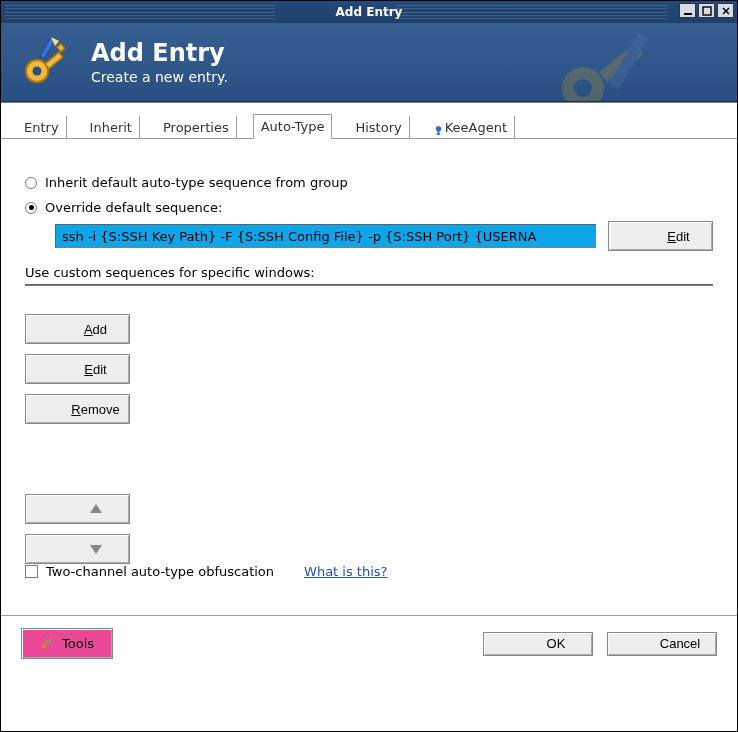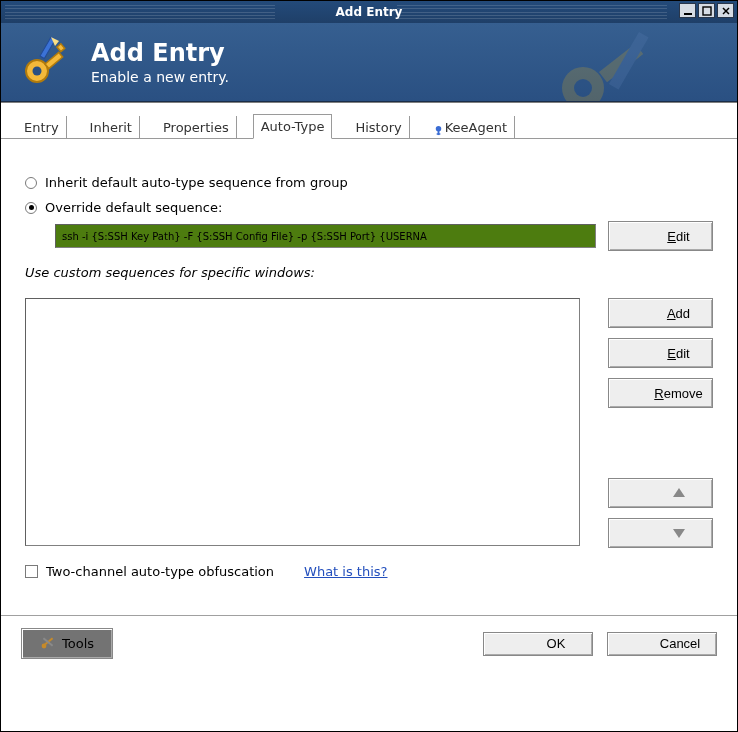--- a/index.html
+++ b/index.html
@@ -173,47 +173,47 @@
     margin: 6px 0 14px 30px;
     gap: 12px;
   }
   .text-input {
     flex: 1;
     height: 24px;
     border: 1px solid #808080;
     border-top-color:#606060;
     border-left-color:#606060;
     padding: 2px 6px;
-    font-size: 10px;
+    font-size: 13px;
     font-family: inherit;
-    background: #4d7c0f;
+    background: #0ea5e9;
   }
   .btn {
     width: 105px;
     height: 30px;
     background: #eee;
     border: 1px solid #888;
     box-shadow: inset 1px 1px 0 #fff, inset -1px -1px 0 #aaa;
     font-size: 13px;
     cursor: pointer;
     display: flex;
     align-items: center;
     justify-content: center;
     padding-left: 36px;
   }
   .btn .u { text-decoration: underline; }
 
   .list-label {
-    margin: 6px 0 18px 0;
-    font-size: 13px;
-    font-style: italic;
+    margin: 6px 0 4px 0;
+    font-size: 13px;
   }
   .list-container {
     display: flex;
     gap: 28px;
+    flex-direction: column;
   }
   .listbox {
     flex: 1;
     height: 248px;
     border: 1px solid #808080;
     border-top-color:#606060;
     border-left-color:#606060;
     background: #fff;
   }
   .side-buttons {
@@ -221,21 +221,21 @@
     flex-direction: column;
     gap: 10px;
   }
   .side-gap { height: 50px; }
 
   .arrow-btn svg { width: 16px; height: 16px; }
 
   .obfusc-row {
     display: flex;
     align-items: center;
-    margin-top: 16px;
+    margin-top: 0;
     gap: 30px;
   }
   .link {
     color: #234fbd;
     text-decoration: underline;
     cursor: pointer;
     font-size: 13px;
   }
 
   
@@ -251,21 +251,21 @@
     justify-content: space-between;
     padding: 0 20px 14px 20px;
   }
   .footer-right { display: flex; gap: 14px; }
   .tool-btn {
     display: flex;
     align-items: center;
     gap: 6px;
     padding: 5px 18px;
     border: 1px solid #888;
-    background: #737373;
+    background: #ec4899;
     box-shadow: inset 1px 1px 0 #fff, inset -1px -1px 0 #aaa;
     font-size: 13px;
     cursor: pointer;
   }
   .tool-btn svg { width: 16px; height: 16px; }
   .footer .btn { width: 110px; height: 24px; }
 
 </style>
 </head>
 <body>
@@ -316,21 +316,21 @@
         <rect x="34" y="6" width="5" height="6" transform="rotate(-40 34 6)" fill="#f4b93a" stroke="#b27b0c" stroke-width="1.5"></rect>
       </g>
       <g>
         <rect x="30" y="0" width="5" height="22" transform="rotate(30 30 0)" fill="#3b72d6" stroke="#224a96" stroke-width="1"></rect>
         <polygon points="30,0 38,4 34,9" fill="#fadf86"></polygon>
       </g>
     </svg>
   </div>
   <div>
     <h1>Add Entry</h1>
-    <div class="subtitle">Enable a new entry.</div>
+    <div class="subtitle">Create a new entry.</div>
   </div>
   <div class="ghost-icon">
     <svg viewBox="0 0 140 90" width="180" height="90">
       <g transform="translate(10,8)">
         <circle cx="26" cy="52" r="21" fill="#c9a22a"></circle>
         <circle cx="26" cy="52" r="9" fill="#2a5082"></circle>
         <rect x="42" y="36" width="46" height="13" transform="rotate(-38 42 36)" fill="#c9a22a"></rect>
       </g>
       <g>
         <rect x="92" y="4" width="11" height="60" transform="rotate(30 92 4)" fill="#5a7eb3"></rect>

